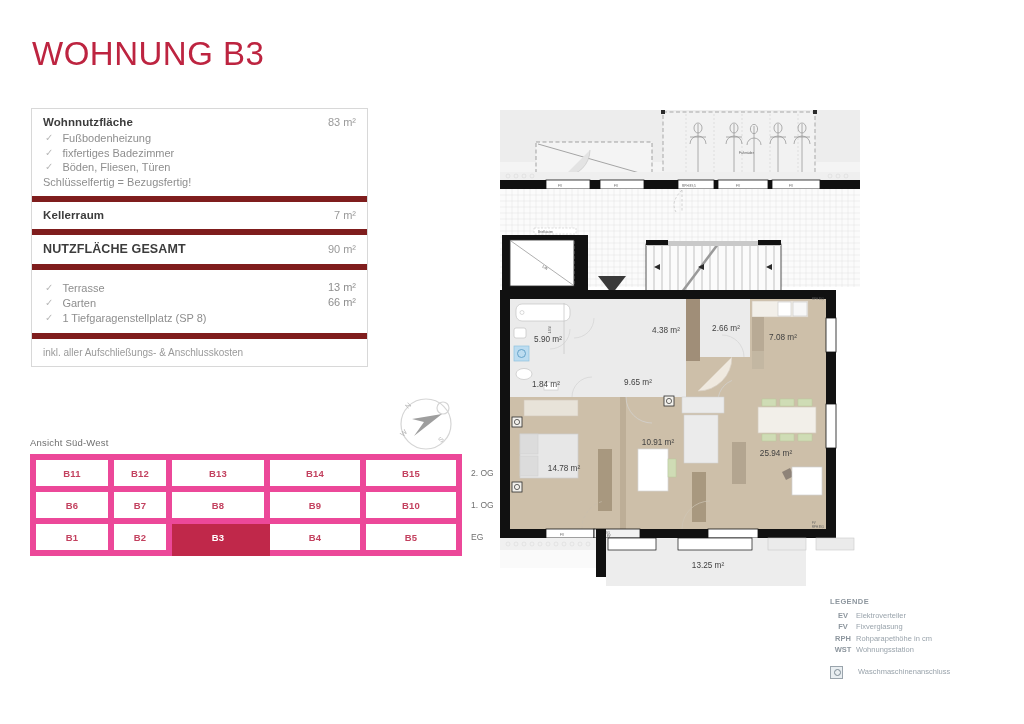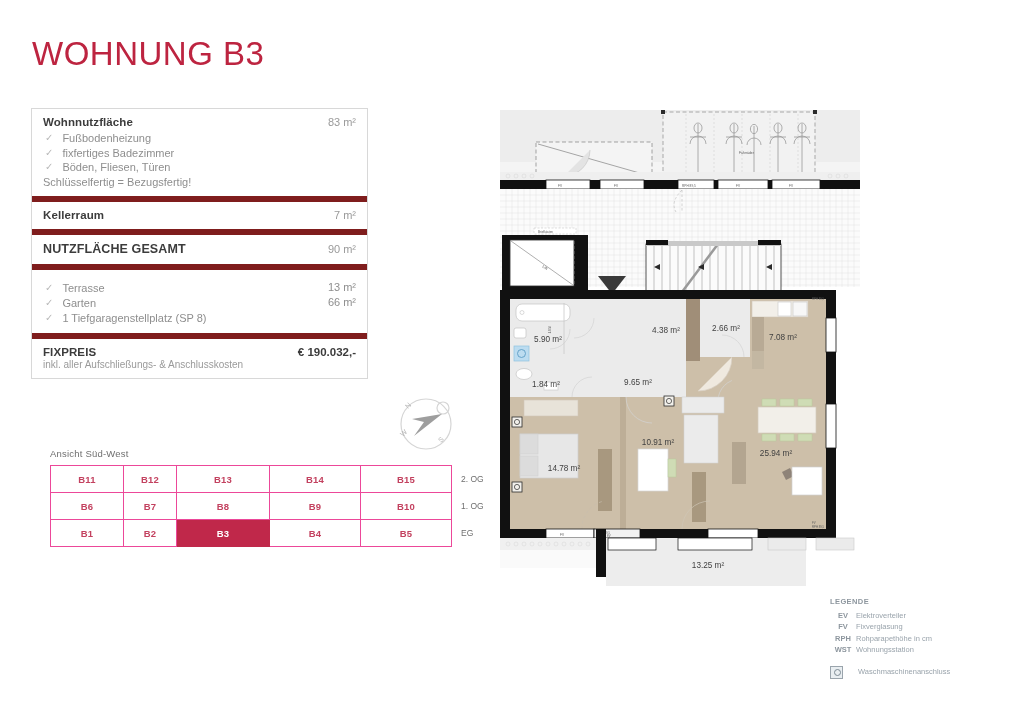--- a/index.html
+++ b/index.html
@@ -95,34 +95,33 @@
     left: 396px;
     top: 391px;
     width: 64px;
     height: 64px;
   }
 
   
   #unit-grid-wrap {
     position: absolute;
     left: 30px;
-    top: 448px;
-    margin-left: 20px;
+    top: 437px;
   }
   #grid-caption {
     font-size: 9.5px;
     color: #6f6f6f;
     margin-bottom: 6px;
     letter-spacing: 0.2px;
   }
   table.unit-grid {
     border-collapse: collapse;
   }
   table.unit-grid td.cell {
-    border: 1px solid #ec4899;
+    border: 6px solid #ec4899;
     height: 24px;
     text-align: center;
     vertical-align: middle;
     font-size: 9.5px;
     font-weight: bold;
     color: #c3415f;
     background: #fff;
     letter-spacing: 0.2px;
   }
   table.unit-grid td.cell.active {
@@ -269,24 +268,20 @@
         <span class="chk-left">
           <span class="chk-mark">✓</span>
           <span>1 Tiefgaragenstellplatz (SP 8)</span>
         </span>
         <span></span>
       </li>
     </ul>
   </div>
 
   <div class="spec-section">
-    <div class="spec-row">
-      <span class="spec-head">FIXPREIS</span>
-      <span class="spec-val price">€ 190.032,-</span>
-    </div>
     <div class="spec-sub">inkl. aller Aufschließungs- &amp; Anschlusskosten</div>
   </div>
 </div>
 
 <div id="compass">
   <svg width="64" height="64" viewBox="0 0 64 64">
     <circle cx="30" cy="33" r="25" fill="none" stroke="#d5d5d5" stroke-width="1.2"></circle>
     <circle cx="47" cy="17" r="6" fill="none" stroke="#d5d5d5" stroke-width="1.2"></circle>
     <polygon points="46,23 18,45 28,31 16,28" fill="#9e9e9e"></polygon>
     <text x="12" y="18" class="tiny-label" style="font-size:7px;fill:#b5b5b5" transform="rotate(-45 12 18)">N</text>

